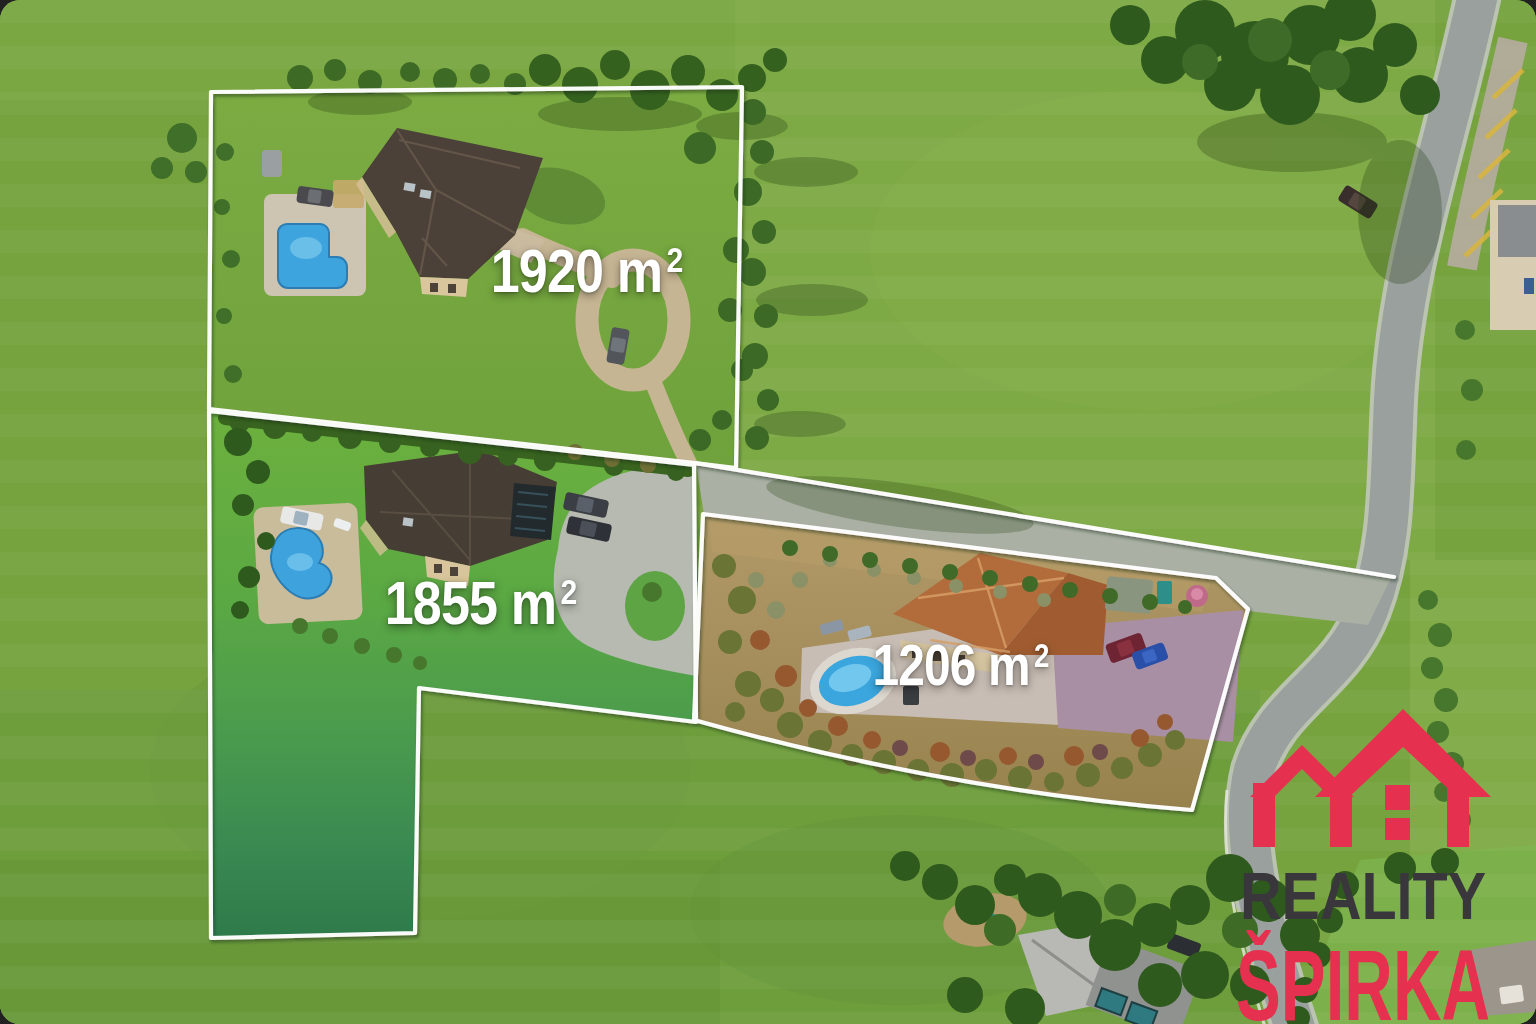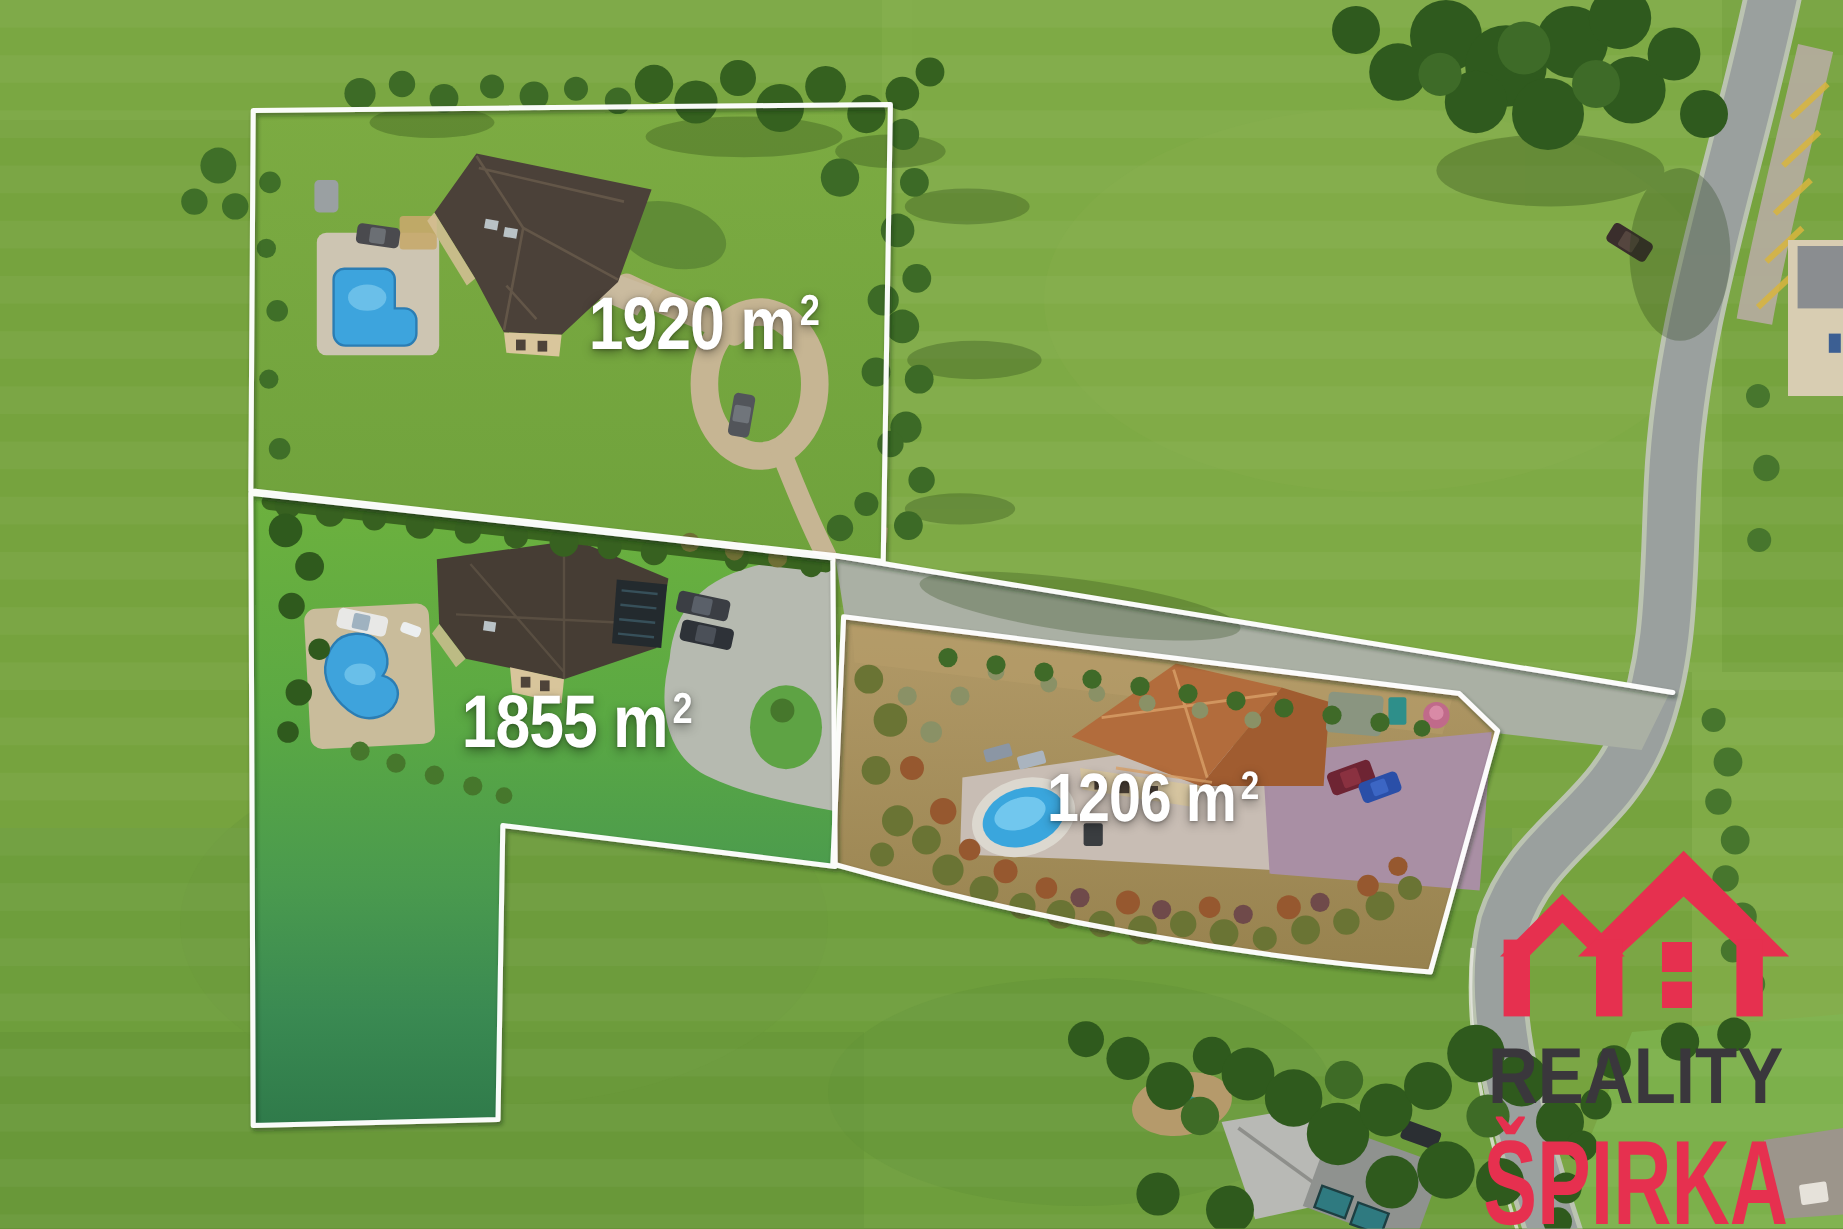--- a/index.html
+++ b/index.html
@@ -1,17 +1,17 @@
 <!DOCTYPE html>
 <html><head>
 <meta charset="utf-8">
 <style>
   html,body{margin:0;padding:0;background:#222;}
   .stage{position:relative;width:1536px;height:1024px;overflow:hidden;
-         font-family:"Liberation Sans",sans-serif;background:#76a33e;}
+         font-family:"Liberation Sans",sans-serif;background:#76a33e;border-radius:20px;}
   .stage svg.scene{position:absolute;left:0;top:0;}
   .plot-label{position:absolute;color:#ffffff;font-weight:bold;white-space:nowrap;
       transform:translate(-50%,-50%) scaleX(.84);letter-spacing:-1px;
       text-shadow:0 3px 10px rgba(0,0,0,.40),0 1px 3px rgba(0,0,0,.30);}
   .plot-label sup{font-size:.58em;vertical-align:.55em;margin-left:5px;letter-spacing:0;}
   #label-1{left:587px;top:270px;font-size:62px;}
   #label-2{left:481px;top:602px;font-size:62px;}
   #label-3{left:961px;top:665px;font-size:57px;}
   .logo{position:absolute;left:1220px;top:695px;width:300px;height:330px;}
 </style>

